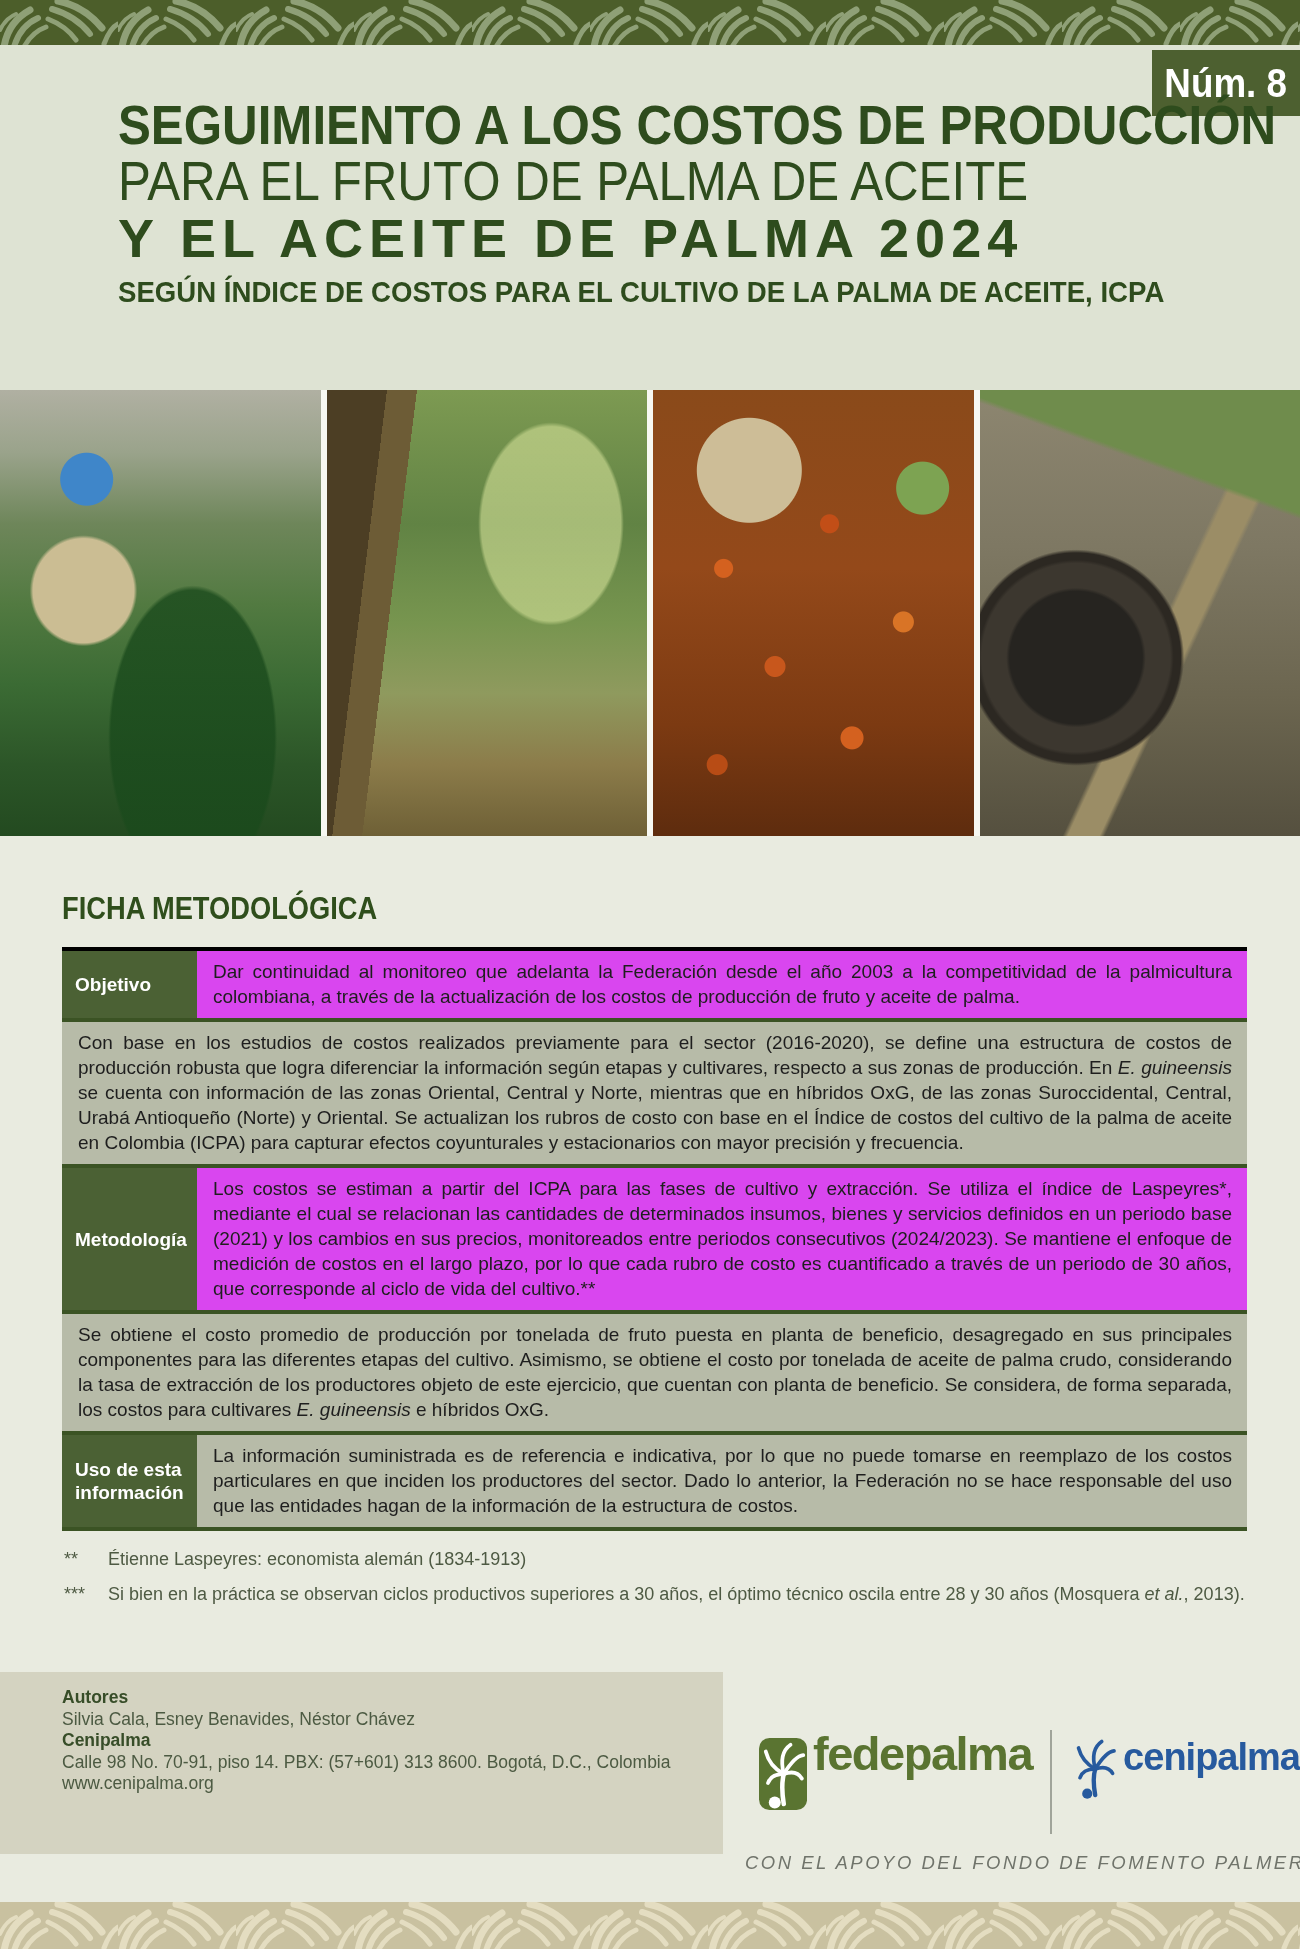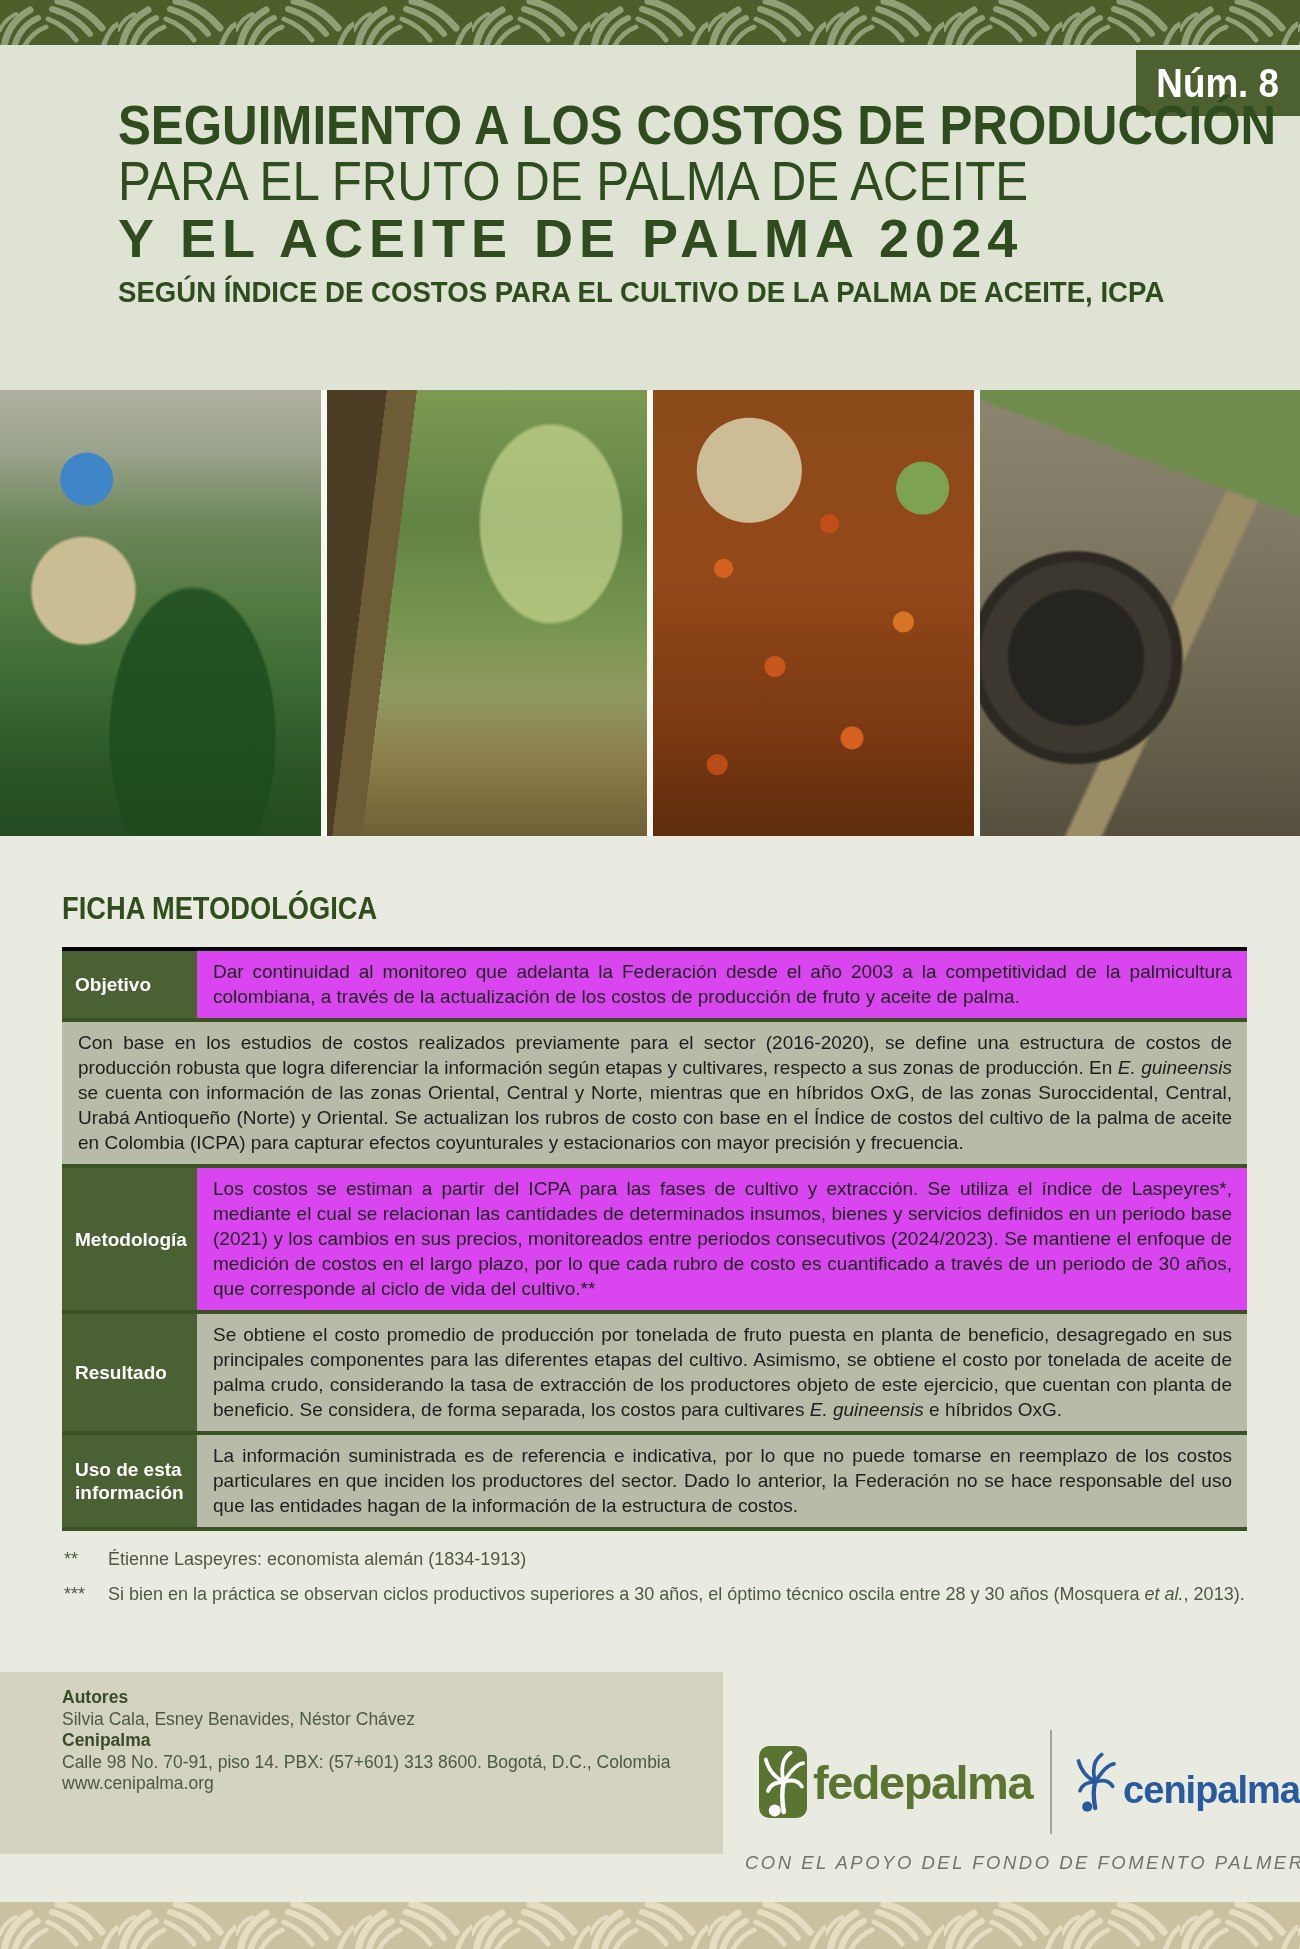--- a/index.html
+++ b/index.html
@@ -9,21 +9,21 @@
     -webkit-font-smoothing:antialiased;
   }
   
   .deco{position:absolute;left:0;width:1300px;display:block;}
   .deco-top{top:0;height:45px;}
   .deco-bottom{bottom:0;height:47px;}
 
   
   .masthead{position:absolute;top:45px;left:0;width:1300px;height:345px;background:#dee3d3;}
   .num-badge{
-    position:absolute;top:5px;right:0;width:164px;height:66px;background:#4d6030;
+    position:absolute;top:5px;right:0;width:148px;height:66px;background:#4d6030;
     display:flex;align-items:center;justify-content:center;
   }
   .num-badge span{color:#ffffff;font-weight:700;font-size:40px;display:inline-block;transform:scaleX(.92);}
   .title-block{position:absolute;left:118px;top:52px;color:#2e4c1d;}
   .t-line{display:block;white-space:nowrap;transform-origin:left center;}
   .t1{font-size:56px;font-weight:700;transform:scaleX(.88);line-height:56px;}
   .t2{font-size:56px;font-weight:400;transform:scaleX(.88);line-height:56px;}
   .t3{font-size:54px;font-weight:700;letter-spacing:6px;line-height:58px;}
   .subtitle{display:block;font-size:30px;font-weight:700;margin-top:8px;transform:scaleX(.92);transform-origin:left center;white-space:nowrap;color:#2e4c1d;}
 
@@ -83,21 +83,21 @@
   .pub-block{
     position:absolute;top:1672px;left:0;width:723px;min-height:182px;box-sizing:border-box;
     background:#d4d3c1;color:#4c5a42;font-size:17.5px;line-height:21.5px;
     padding:15px 42px 10px 62px;
   }
   .pub-block p{margin:0;}
   .pub-text{margin-bottom:3px;}
   .pub-heading{font-weight:700;color:#374d28;margin-top:8px;}
 
   .logos-block{position:absolute;top:1672px;left:723px;width:577px;height:230px;}
-  .logo-row{display:flex;align-items:center;margin:58px 0 0 36px;}
+  .logo-row{display:flex;align-items:flex-start;margin:58px 0 0 36px;}
   .fedepalma-text{font-size:47px;font-weight:700;color:#5a7431;margin-left:6px;letter-spacing:-1.5px;line-height:1;}
   .logo-divider{width:2px;height:104px;background:#a0a49a;margin:0 20px 0 18px;}
   .cenipalma-text{font-size:38px;font-weight:700;color:#275a9e;margin-left:5px;letter-spacing:-1px;line-height:1;position:relative;top:8px;}
   .support-line{
     margin:18px 0 0 22px;font-size:18.5px;letter-spacing:2.5px;color:#70746b;
     font-style:italic;white-space:nowrap;
   }
 </style>
 </head>
 <body>
@@ -151,21 +151,20 @@
         <div class="mcontent tone-light"><span>Dar continuidad al monitoreo que adelanta la Federación desde el año 2003 a la competitividad de la palmicultura colombiana, a través de la actualización de los costos de producción de fruto y aceite de palma.</span></div>
       </div>
       <div class="mrow">
         <div class="mcontent tone-dark"><span>Con base en los estudios de costos realizados previamente para el sector (2016-2020), se define una estructura de costos de producción robusta que logra diferenciar la información según etapas y cultivares, respecto a sus zonas de producción. En </span><i>E. guineensis</i><span> se cuenta con información de las zonas Oriental, Central y Norte, mientras que en híbridos OxG, de las zonas Suroccidental, Central, Urabá Antioqueño (Norte) y Oriental. Se actualizan los rubros de costo con base en el Índice de costos del cultivo de la palma de aceite en Colombia (ICPA) para capturar efectos coyunturales y estacionarios con mayor precisión y frecuencia.</span></div>
       </div>
       <div class="mrow">
         <div class="mlabel">Metodología</div>
         <div class="mcontent tone-light"><span>Los costos se estiman a partir del ICPA para las fases de cultivo y extracción. Se utiliza el índice de Laspeyres*, mediante el cual se relacionan las cantidades de determinados insumos, bienes y servicios definidos en un periodo base (2021) y los cambios en sus precios, monitoreados entre periodos consecutivos (2024/2023). Se mantiene el enfoque de medición de costos en el largo plazo, por lo que cada rubro de costo es cuantificado a través de un periodo de 30 años, que corresponde al ciclo de vida del cultivo.**</span></div>
       </div>
       <div class="mrow">
-        <div class="mlabel">Resultado</div>
         <div class="mcontent tone-dark"><span>Se obtiene el costo promedio de producción por tonelada de fruto puesta en planta de beneficio, desagregado en sus principales componentes para las diferentes etapas del cultivo. Asimismo, se obtiene el costo por tonelada de aceite de palma crudo, considerando la tasa de extracción de los productores objeto de este ejercicio, que cuentan con planta de beneficio. Se considera, de forma separada, los costos para cultivares </span><i>E. guineensis</i><span> e híbridos OxG.</span></div>
       </div>
       <div class="mrow">
         <div class="mlabel">Uso de esta información</div>
         <div class="mcontent tone-dark"><span>La información suministrada es de referencia e indicativa, por lo que no puede tomarse en reemplazo de los costos particulares en que inciden los productores del sector. Dado lo anterior, la Federación no se hace responsable del uso que las entidades hagan de la información de la estructura de costos.</span></div>
       </div>
     </div>
 
     <div class="footnotes">
       <div class="fnote">

